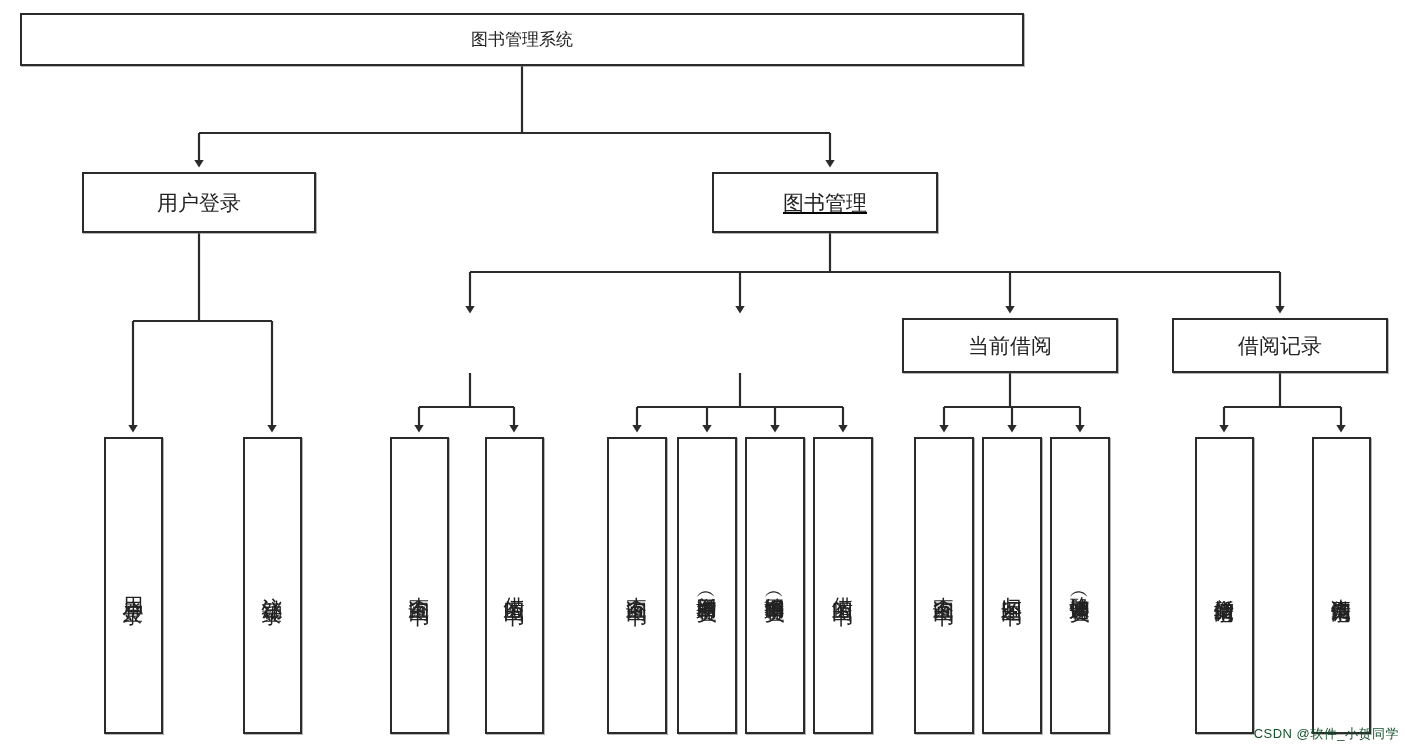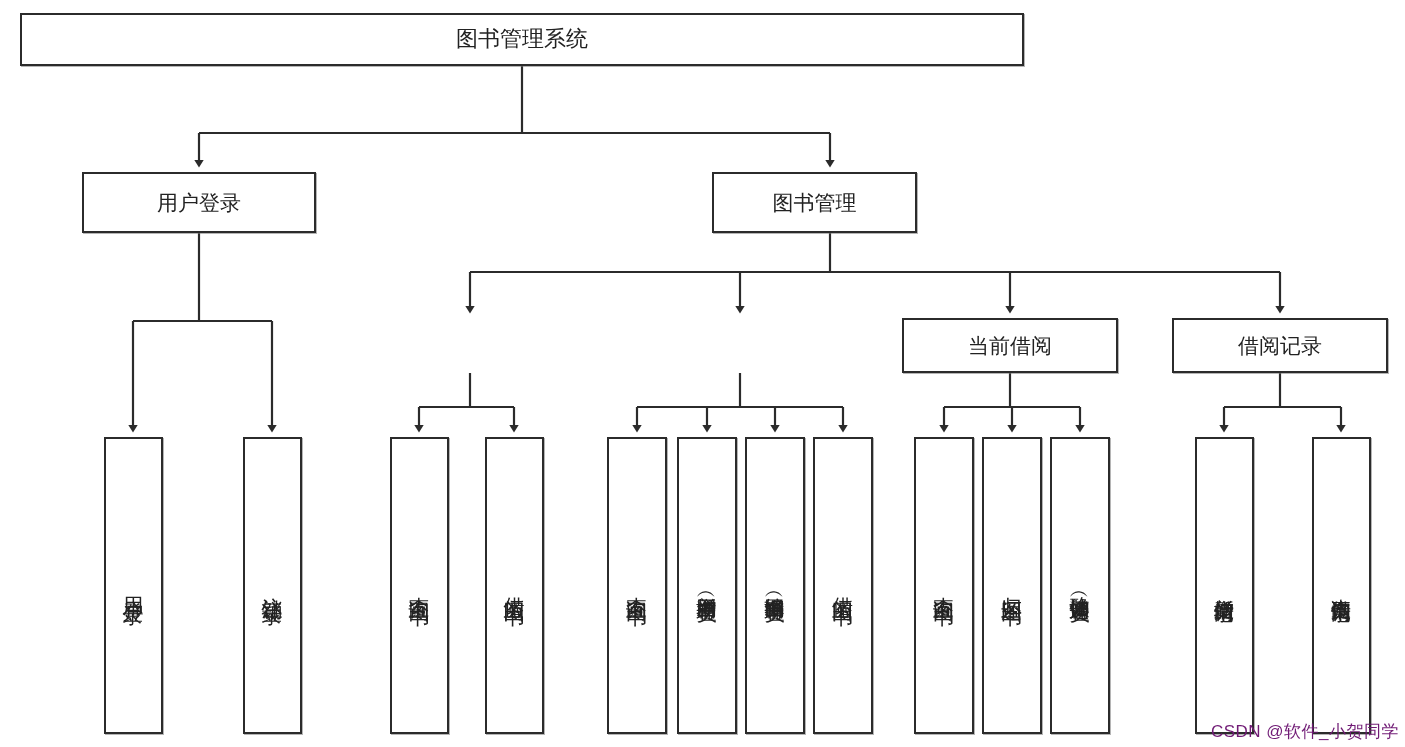--- a/index.html
+++ b/index.html
@@ -39,21 +39,21 @@
   .node .label {
     color: #222222;
     text-align: center;
     line-height: 1.12;
     white-space: nowrap;
   }
   .node.horiz .label {
     font-size: 21px;
   }
   .node.root .label {
-    font-size: 22px;
+    font-size: 17px;
   }
   .node.vert {
     align-items: center;
     justify-content: center;
   }
   .node.vert .label {
     writing-mode: vertical-rl;
     text-orientation: upright;
     font-size: 21px;
     letter-spacing: 3px;
@@ -62,22 +62,22 @@
     max-height: 100%;
   }
   .node.vert.tight .label {
     letter-spacing: 1px;
     font-size: 20px;
   }
   #watermark {
     position: absolute;
     right: 6px;
     bottom: 4px;
-    font-size: 17px;
-    color: #701a75;
+    font-size: 13px;
+    color: #14532d;
     letter-spacing: 0.5px;
     white-space: nowrap;
     user-select: none;
   }
 </style>
 </head>
 <body>
 
 <div id="diagram-root">
 
@@ -131,21 +131,21 @@
     </g>
   </svg>
 
   <div class="node horiz root" style="left:20px; top:13px; width:1004px; height:53px;">
     <span class="label">图书管理系统</span>
   </div>
 
   <div class="node horiz" style="left:82px; top:172px; width:234px; height:61px;">
     <span class="label">用户登录</span>
   </div>
-  <div class="node horiz" style="left:712px; top:172px; width:205px; height:61px;">
+  <div class="node horiz" style="left:712px; top:172px; width:226px; height:61px;text-decoration:underline;">
     <span class="label">图书管理</span>
   </div>
 
   <div class="node horiz" style="left:1172px; top:318px; width:216px; height:55px;">
     <span class="label">借阅记录</span>
   </div>
   <div class="node horiz" style="left:902px; top:318px; width:216px; height:55px;">
     <span class="label">当前借阅</span>
   </div>
 

